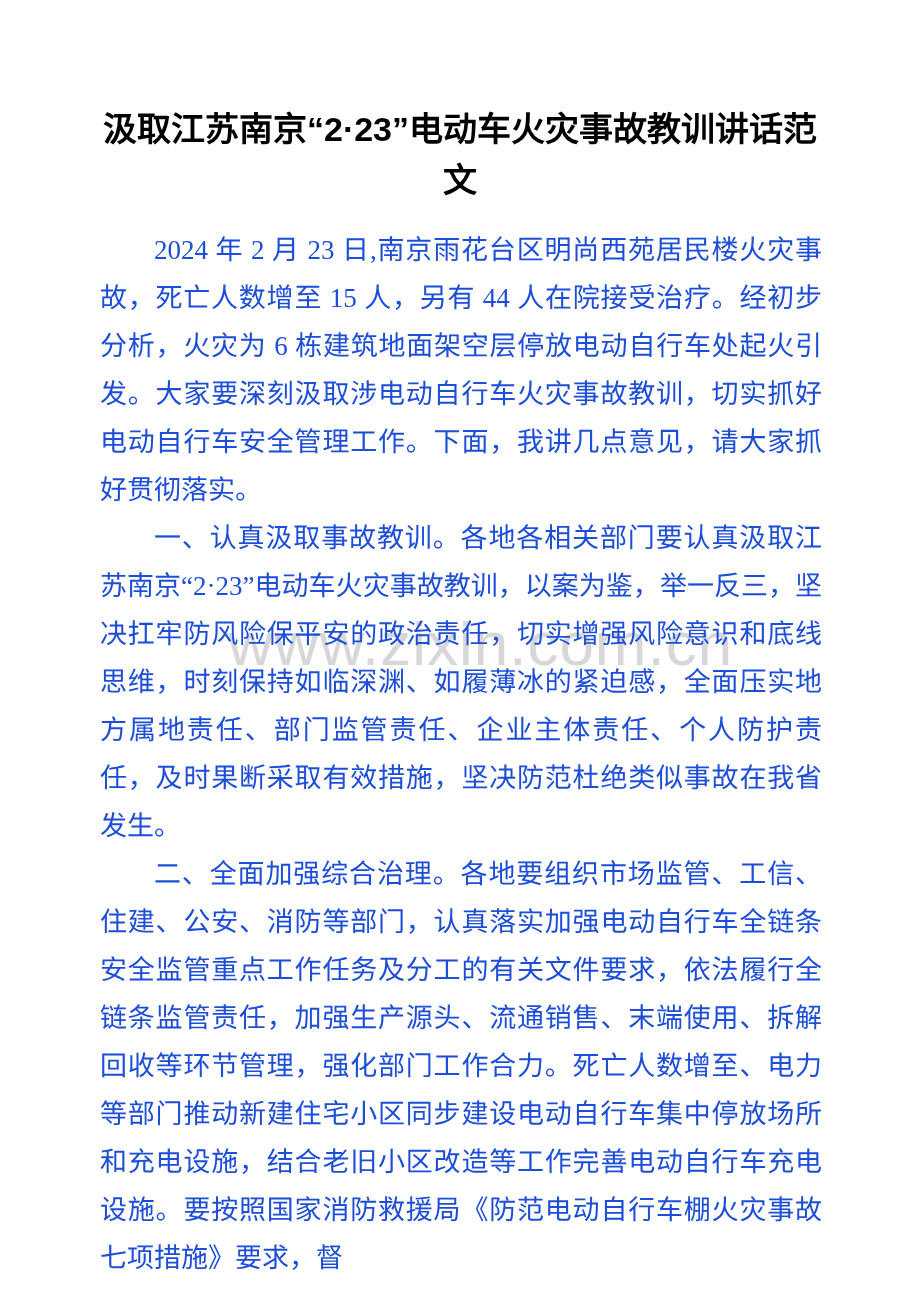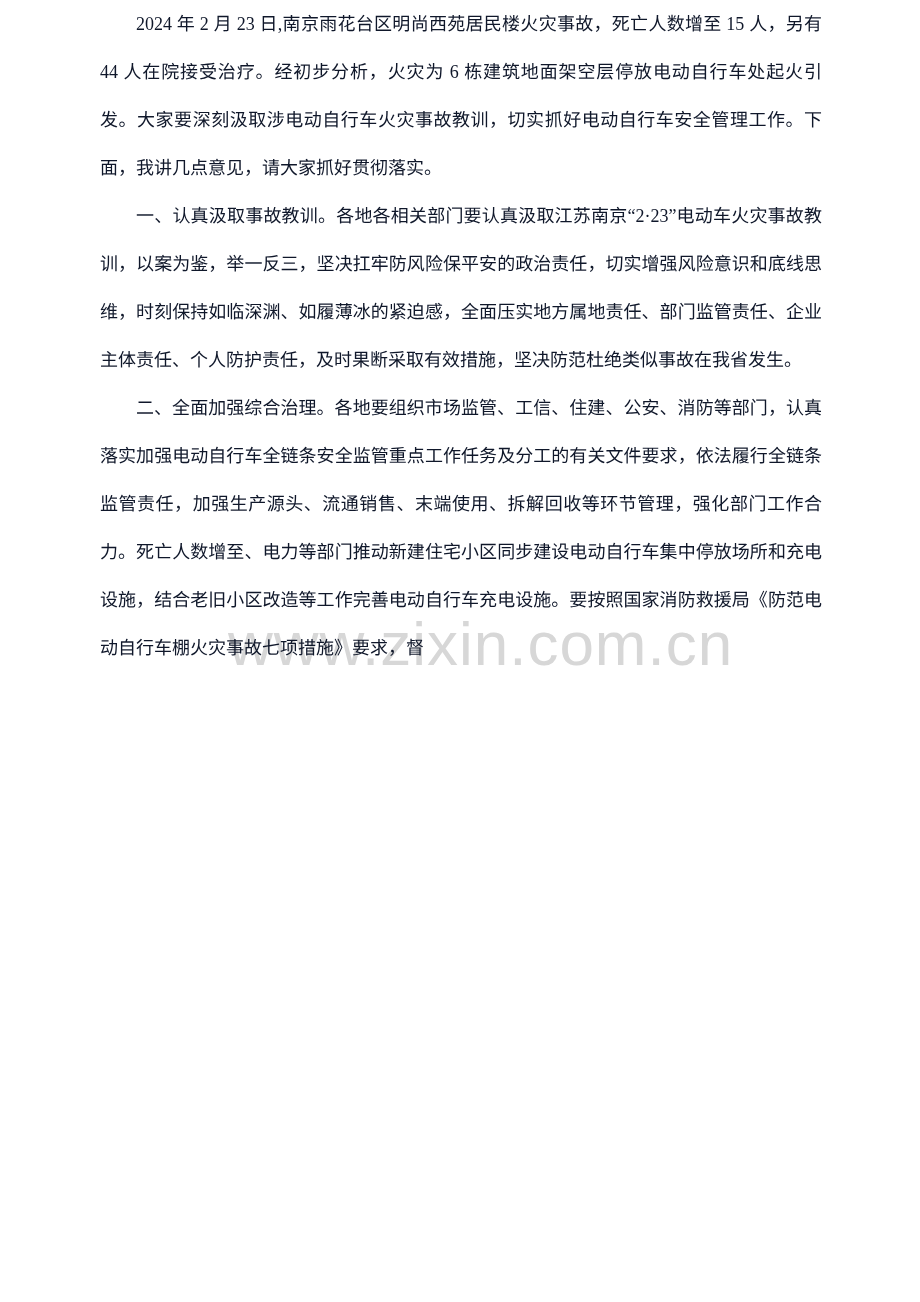--- a/index.html
+++ b/index.html
@@ -38,34 +38,35 @@
     padding-top: 104px;
     font-family: "Liberation Sans", "DejaVu Sans", sans-serif;
     font-weight: 700;
     font-size: 34px;
     line-height: 51px;
     text-align: center;
     color: #000000;
   }
   .doc-body p {
     margin: 0 98px 0 100px;
-    font-size: 18px;
+    font-size: 27px;
     line-height: 48px;
     text-align: justify;
     text-indent: 2em;
-    color: #0f172a;
+    color: #1d4ed8;
   }
 </style>
 </head>
 <body>
 
 <div class="page">
   <div class="watermark">www.zixin.com.cn</div>
 
   <div class="content">
+    <h1 class="doc-title">汲取江苏南京“2·23”电动车火灾事故教训讲话范文</h1>
 
     <div class="doc-body">
       <p>2024 年 2 月 23 日,南京雨花台区明尚西苑居民楼火灾事故，死亡人数增至 15 人，另有 44 人在院接受治疗。经初步分析，火灾为 6 栋建筑地面架空层停放电动自行车处起火引发。大家要深刻汲取涉电动自行车火灾事故教训，切实抓好电动自行车安全管理工作。下面，我讲几点意见，请大家抓好贯彻落实。</p>
       <p>一、认真汲取事故教训。各地各相关部门要认真汲取江苏南京“2·23”电动车火灾事故教训，以案为鉴，举一反三，坚决扛牢防风险保平安的政治责任，切实增强风险意识和底线思维，时刻保持如临深渊、如履薄冰的紧迫感，全面压实地方属地责任、部门监管责任、企业主体责任、个人防护责任，及时果断采取有效措施，坚决防范杜绝类似事故在我省发生。</p>
       <p>二、全面加强综合治理。各地要组织市场监管、工信、住建、公安、消防等部门，认真落实加强电动自行车全链条安全监管重点工作任务及分工的有关文件要求，依法履行全链条监管责任，加强生产源头、流通销售、末端使用、拆解回收等环节管理，强化部门工作合力。死亡人数增至、电力等部门推动新建住宅小区同步建设电动自行车集中停放场所和充电设施，结合老旧小区改造等工作完善电动自行车充电设施。要按照国家消防救援局《防范电动自行车棚火灾事故七项措施》要求，督</p>
     </div>
   </div>
 </div>
 
 </body></html>

